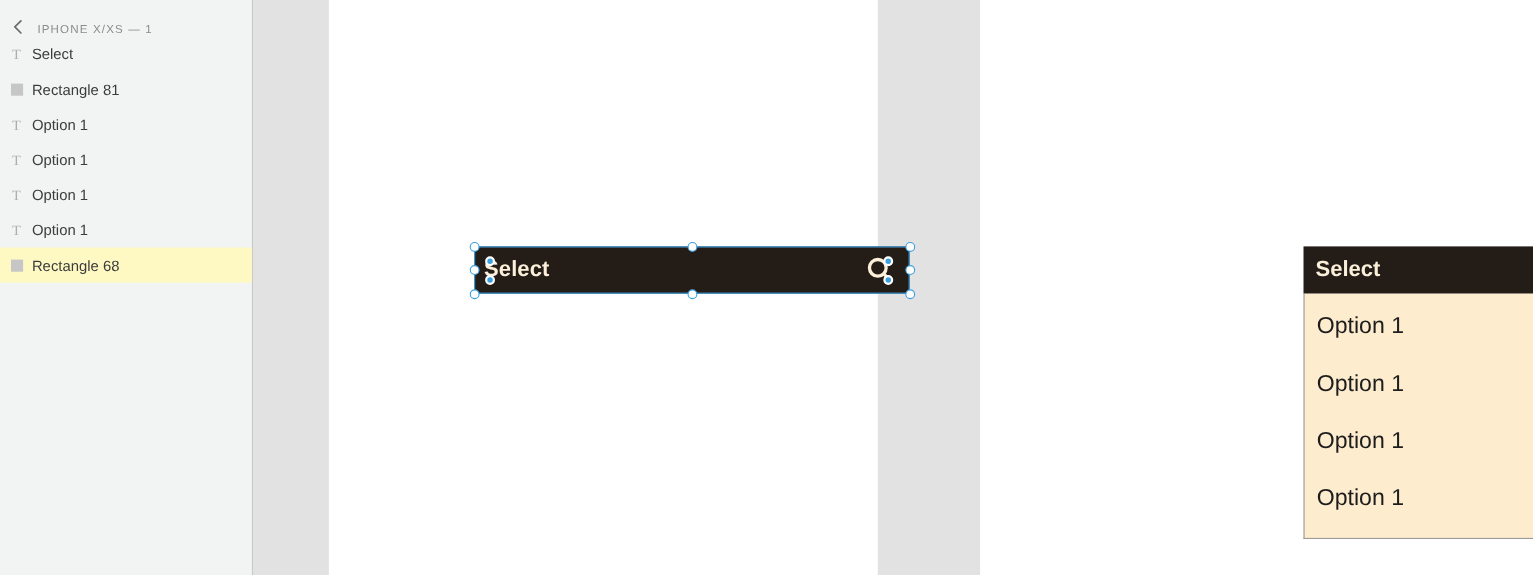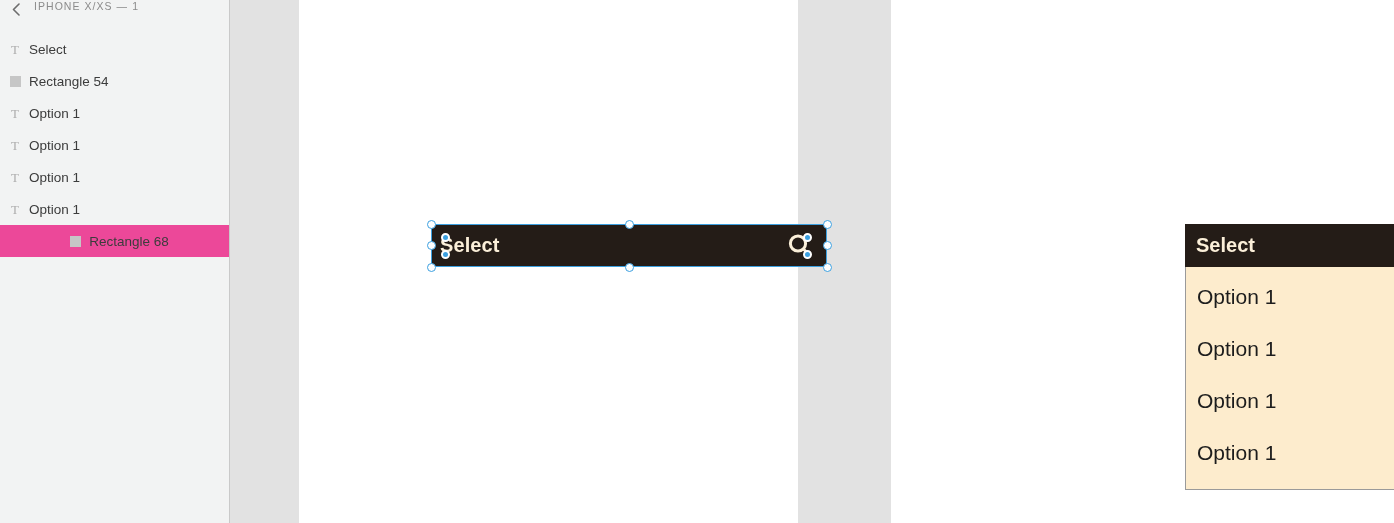--- a/index.html
+++ b/index.html
@@ -23,21 +23,21 @@
     width: 230px;
     height: 523px;
     background: #f2f3f3;
     border-right: 1px solid #c9c9c9;
     box-sizing: border-box;
     overflow: hidden;
   }
   #panel-header {
     height: 33px;
     display: flex;
-    align-items: flex-start;
+    align-items: flex-end;
     padding-left: 7px;
     box-sizing: border-box;
   }
   #back-chevron {
     width: 18px;
     height: 18px;
     display: flex;
     align-items: center;
     justify-content: center;
     flex: 0 0 auto;
@@ -55,22 +55,21 @@
   .layer-row {
     height: 32px;
     display: flex;
     align-items: center;
     padding-left: 4px;
     box-sizing: border-box;
     position: relative;
     cursor: pointer;
   }
   .layer-row.selected {
-    background: #ec4899;
-    justify-content: center;
+    background: #fef9c3;
   }
   .layer-icon {
     width: 22px;
     height: 22px;
     flex: 0 0 auto;
     display: flex;
     align-items: center;
     justify-content: center;
   }
   .layer-label {
@@ -244,21 +243,21 @@
       <div class="layer-row">
         <span class="layer-icon">
           <span class="icon-text-t">T</span>
         </span>
         <span class="layer-label">Select</span>
       </div>
       <div class="layer-row">
         <span class="layer-icon">
           <span class="icon-square"></span>
         </span>
-        <span class="layer-label">Rectangle 54</span>
+        <span class="layer-label">Rectangle 81</span>
       </div>
       <div class="layer-row">
         <span class="layer-icon">
           <span class="icon-text-t">T</span>
         </span>
         <span class="layer-label">Option 1</span>
       </div>
       <div class="layer-row">
         <span class="layer-icon">
           <span class="icon-text-t">T</span>

